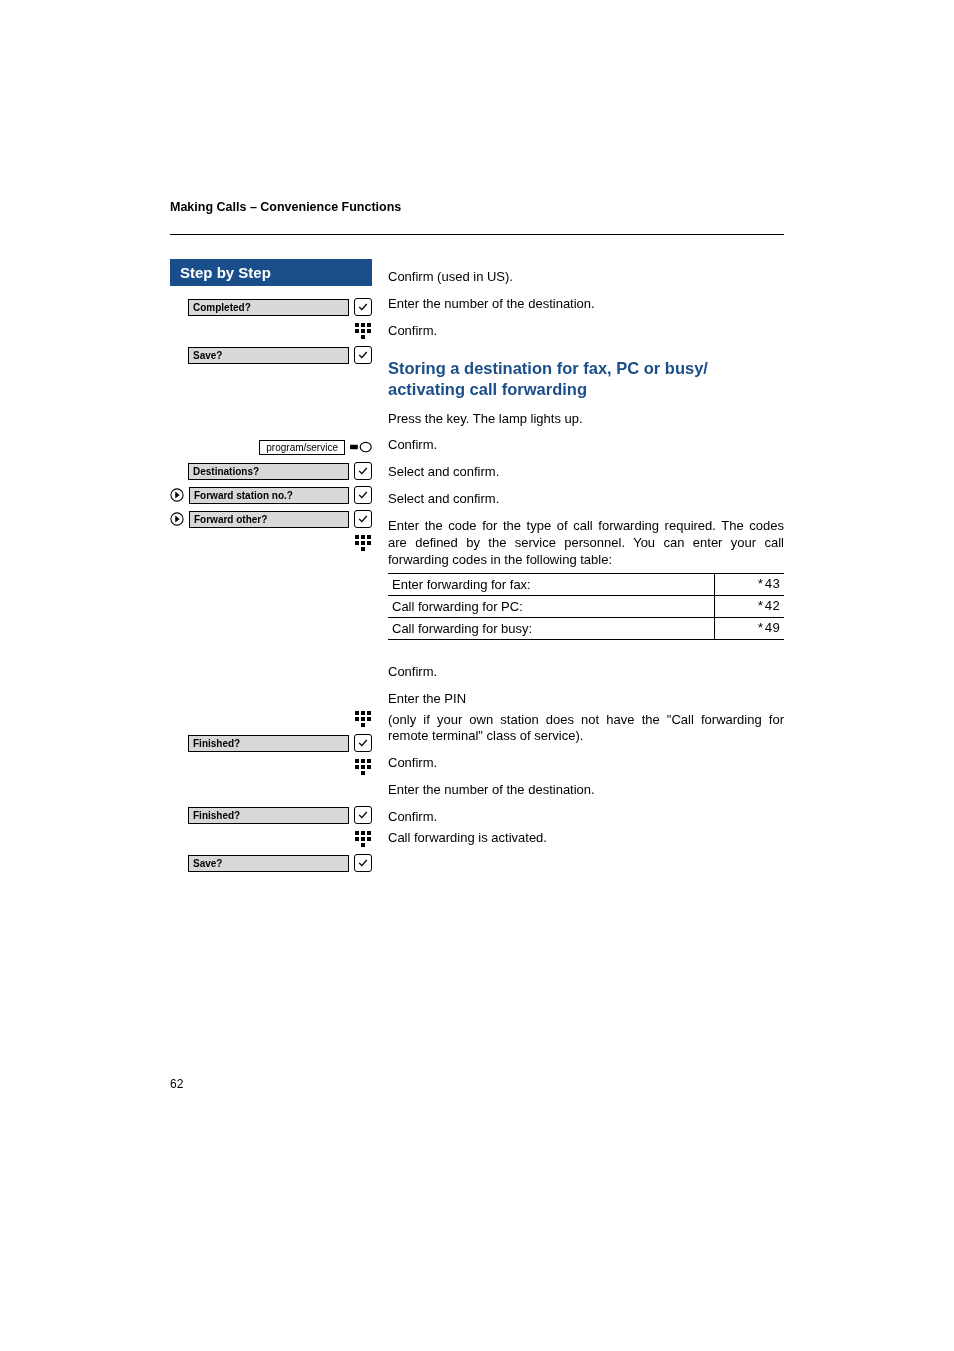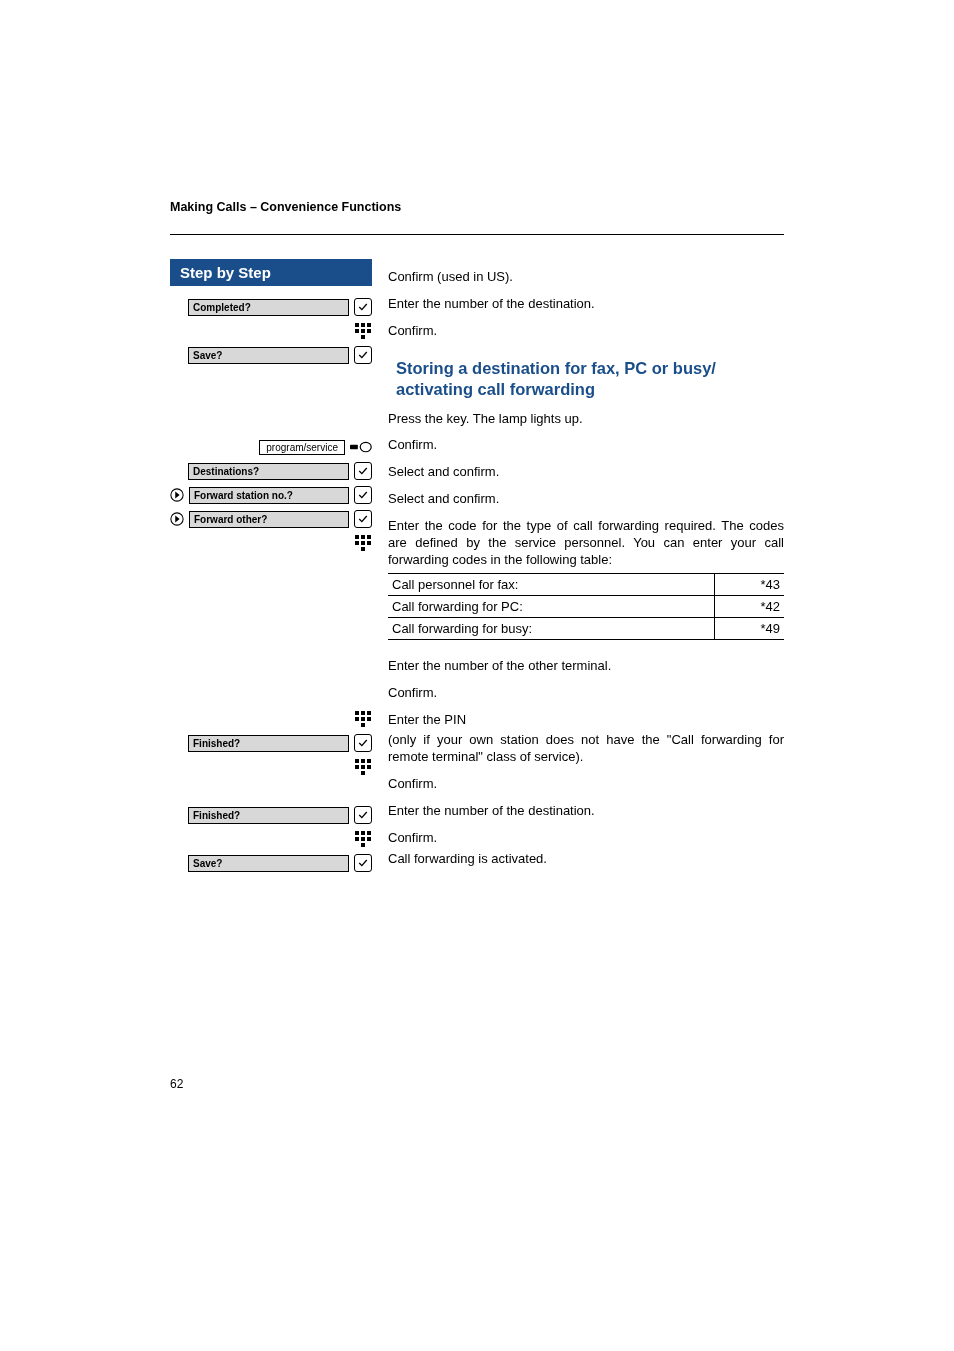--- a/index.html
+++ b/index.html
@@ -128,20 +128,21 @@
       border-top: 1px solid #000;
       padding: 3px 4px;
     }
     .fwd-table tr:last-child td {
       border-bottom: 1px solid #000;
     }
     .fwd-table td:last-child {
       text-align: right;
       border-left: 1px solid #000;
       width: 70px;
+      font-family: Liberation Mono, monospace;
     }
     .page-num {
       position: absolute;
       bottom: 260px;
       left: 170px;
       font-size: 12px;
       font-weight: normal;
     }
     .spacer { height: 6px; }
     .row-group { margin-bottom: 2px; }
@@ -350,52 +351,51 @@
     </div>
 
     <div class="right-col">
       <div style="height:10px;"></div>
       <div class="right-text">Confirm (used in US).</div>
       <div class="spacer"></div>
       <div class="right-text">Enter the number of the destination.</div>
       <div class="spacer"></div>
       <div class="right-text">Confirm.</div>
 
-      <div class="section-title" style="white-space:pre-line;margin-left:8px;">Storing a destination for fax, PC or busy/
+      <div class="section-title" style="white-space:pre-line;">Storing a destination for fax, PC or busy/
 activating call forwarding</div>
 
       <div class="right-text">Press the key. The lamp lights up.</div>
       <div class="spacer"></div>
       <div class="right-text">Confirm.</div>
       <div class="spacer"></div>
       <div class="right-text">Select and confirm.</div>
       <div class="spacer"></div>
       <div class="right-text">Select and confirm.</div>
       <div class="spacer"></div>
       <div class="right-text" style="text-align:justify;">Enter the code for the type of call forwarding required. The codes are defined by the service personnel. You can enter your call forwarding codes in the following table:</div>
 
       <table class="fwd-table">
         <tbody>
             <tr>
-          <td>Call personnel for fax:</td>
+          <td>Enter forwarding for fax:</td>
           <td>*43</td>
         </tr>
         <tr>
           <td>Call forwarding for PC:</td>
           <td>*42</td>
         </tr>
         <tr>
           <td>Call forwarding for busy:</td>
           <td>*49</td>
         </tr>
       </tbody>
         </table>
 
       <div style="height:18px;"></div>
-      <div class="right-text">Enter the number of the other terminal.</div>
       <div class="spacer"></div>
       <div class="right-text">Confirm.</div>
       <div class="spacer"></div>
       <div class="right-text">Enter the PIN</div>
       <div class="right-text" style="text-align:justify;">(only if your own station does not have the "Call forwarding for remote terminal" class of service).</div>
       <div class="spacer"></div>
       <div class="right-text">Confirm.</div>
       <div class="spacer"></div>
       <div class="right-text">Enter the number of the destination.</div>
       <div class="spacer"></div>

